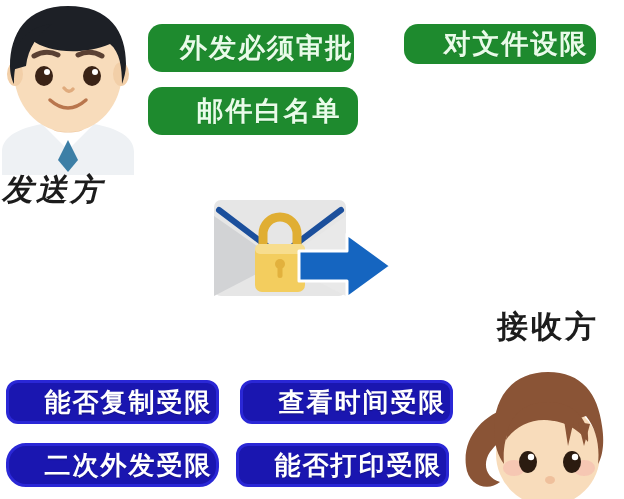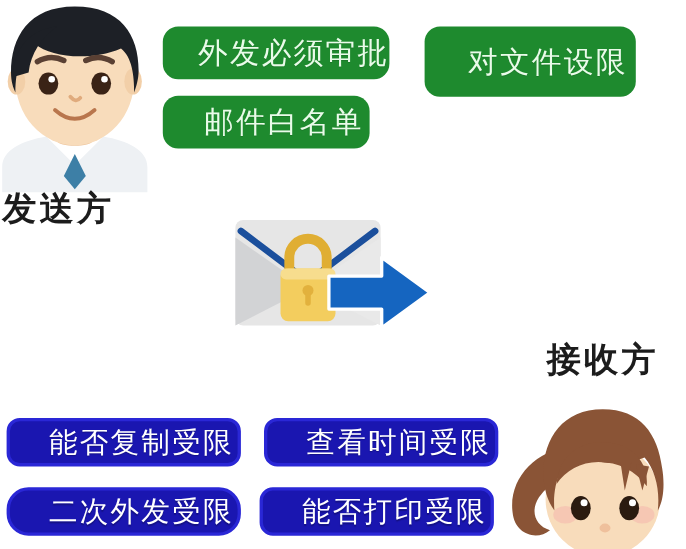--- a/index.html
+++ b/index.html
@@ -18,21 +18,21 @@
     overflow: hidden;
   }
 
   
   .pill {
     position: absolute;
     display: flex;
     align-items: center;
     justify-content: center;
     box-sizing: border-box;
-    font-weight: normal;
+    font-weight: bold;
     letter-spacing: 2px;
     white-space: nowrap;
     line-height: 1;
     padding-left: 32px;
   }
   .pill.green {
     background: #1e8a2e;
     color: #e9fbe9;
     border-radius: 14px;
     font-size: 27px;
@@ -105,27 +105,27 @@
       <circle cx="49" cy="72" r="3" fill="#ffffff"></circle>
       <ellipse cx="94" cy="76" rx="9" ry="10" fill="#3a2316"></ellipse>
       <circle cx="97" cy="72" r="3" fill="#ffffff"></circle>
 
       <path d="M66 88 q5 6 9 1" stroke="#e0ab7d" stroke-width="3.5" fill="none" stroke-linecap="round"></path>
 
       <path d="M52 100 q18 16 36 0" stroke="#b9764d" stroke-width="3.5" fill="none" stroke-linecap="round"></path>
     </svg>
   </div>
 
-  <div class="role-label" style="left:2px; top:169px;">发送方</div>
+  <div class="role-label" style="left:2px; top:169px;font-style:italic;">发送方</div>
 
   <div class="pill green" style="left:148px; top:24px; width:206px; height:48px;">外发必须审批</div>
 
-  <div class="pill green" style="left:386px; top:24px; width:192px; height:64px;">对文件设限</div>
+  <div class="pill green" style="left:404px; top:24px; width:192px; height:40px;">对文件设限</div>
 
-  <div class="pill green" style="left:148px; top:87px; width:188px; height:48px;">邮件白名单</div>
+  <div class="pill green" style="left:148px; top:87px; width:210px; height:48px;">邮件白名单</div>
 
   <div id="envelope-group">
     <svg width="180" height="112" viewBox="0 0 180 112" xmlns="http://www.w3.org/2000/svg">
 
       <g>
         <rect x="1" y="4" width="132" height="96" rx="7" fill="#e6e6e6"></rect>
         <path d="M1 100 L1 20 L67 66 Z" fill="#d2d3d5"></path>
         <path d="M133 100 L133 20 L67 66 Z" fill="#e9e9e9"></path>
         <path d="M6 14 L67 60 L128 14" stroke="#1b4f9c" stroke-width="6" fill="none" stroke-linecap="round" stroke-linejoin="round"></path>
       </g>

